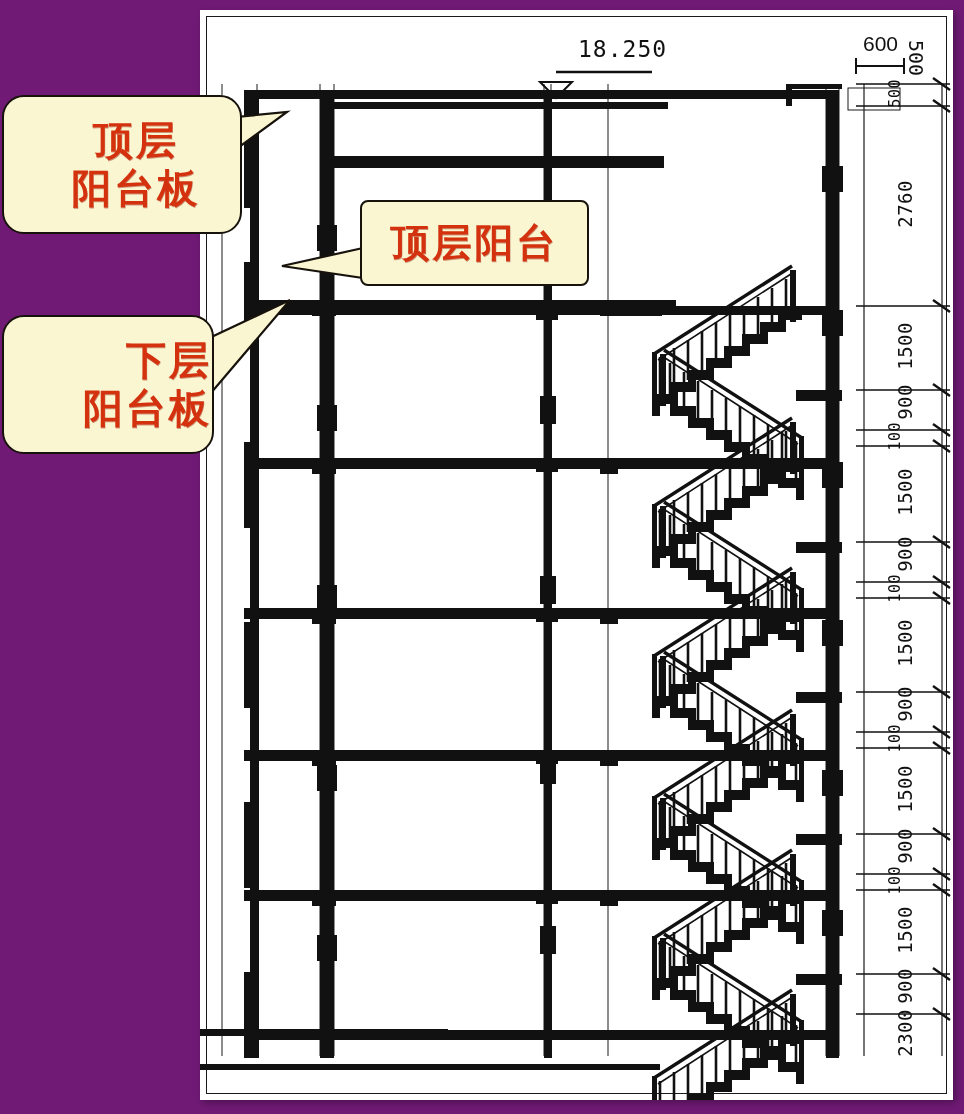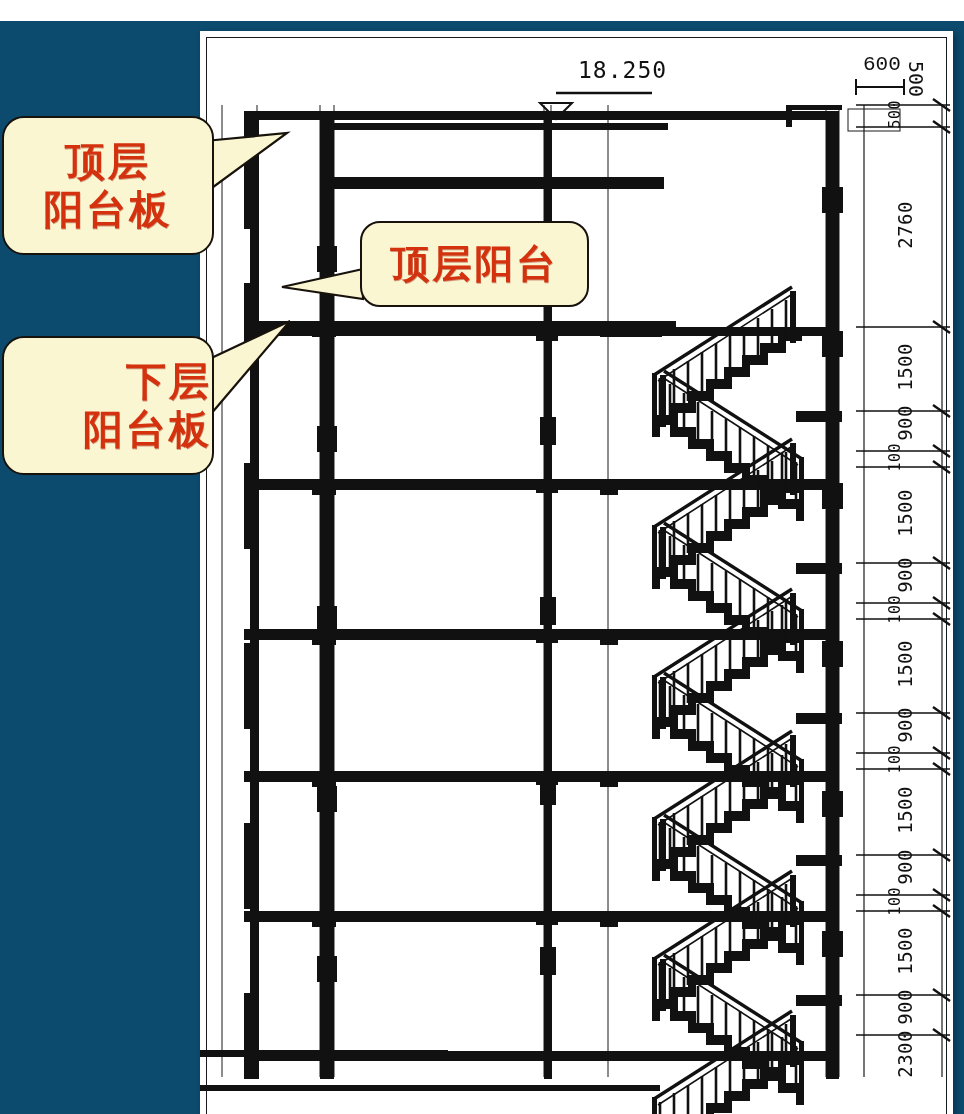--- a/index.html
+++ b/index.html
@@ -2,21 +2,21 @@
 <html><head>
 <meta charset="utf-8">
 <style>
   html,body{margin:0;padding:0;background:#ffffff;}
   body{
     width:964px;height:1114px;position:relative;overflow:hidden;
     font-family:"Liberation Sans","DejaVu Sans",sans-serif;
   }
 
   
-  #root{position:absolute;inset:0;background:#0c4a6e;margin-top:21px;}
+  #root{position:absolute;inset:0;background:#701a75;}
 
   #sheet{
     position:absolute;left:200px;top:10px;width:753px;height:1090px;
     background:#ffffff;
     box-shadow:3px 3px 7px rgba(0,0,0,.30);
     overflow:hidden;
   }
   #sheet-border{
     position:absolute;left:6px;top:6px;right:6px;bottom:6px;
     border:1px solid #1a1a1a;
@@ -36,27 +36,27 @@
     z-index:40;
   }
   .callout .ln{
     color:#d4320f;
     font-weight:bold;
     letter-spacing:3px;
     text-shadow:0.5px 0.5px 0 rgba(150,30,10,.45);
     white-space:nowrap;
     line-height:1.18;
   }
-  #callout-top-slab{left:2px;top:95px;width:208px;height:135px;}
+  #callout-top-slab{left:2px;top:95px;width:208px;height:135px;padding-left:28px;}
   #callout-top-slab .ln{font-size:40px;}
   #callout-lower-slab{left:2px;top:315px;width:208px;height:135px;align-items:flex-end;}
   #callout-lower-slab .ln{font-size:40px;}
   #callout-top-balcony{
     left:360px;top:200px;width:225px;height:82px;
-    border-radius:20px;flex-direction:row;
+    border-radius:8px;flex-direction:row;
   }
   #callout-top-balcony .ln{font-size:39px;}
 
   
   #pointers{position:absolute;left:0;top:0;width:964px;height:1114px;z-index:30;pointer-events:none;}
 
   
   #watermark{
     position:absolute;right:10px;bottom:8px;
     font-size:27px;color:#9aa0ab;opacity:.85;
@@ -304,21 +304,21 @@
         <line x1="733" y1="818" x2="750" y2="830"></line>
         <line x1="733" y1="858" x2="750" y2="870"></line>
         <line x1="733" y1="874" x2="750" y2="886"></line>
         <line x1="733" y1="958" x2="750" y2="970"></line>
         <line x1="733" y1="998" x2="750" y2="1010"></line>
       </g>
     </svg>
 
     <div style="position:absolute;left:378px;top:26px;font-size:23px;color:#111;font-family:'DejaVu Sans Mono',monospace;letter-spacing:1px;">18.250</div>
 
-    <div style="position:absolute;left:663px;top:22px;font-size:21px;color:#111;font-family:Liberation Mono, monospace;">600</div>
+    <div style="position:absolute;left:663px;top:22px;font-size:21px;color:#111;font-family:Liberation Sans, sans-serif;">600</div>
 
     <div style="position:absolute;left:704px;top:30px;font-size:20px;color:#111;font-family:'DejaVu Sans Mono',monospace;writing-mode:vertical-rl;">500</div>
 
     <div id="dimchain">
         <div class="dim-label" style="position: absolute; left: 686px; top: 69px; writing-mode: vertical-rl; transform: rotate(180deg); font-family: &quot;DejaVu Sans Mono&quot;, monospace; color: rgb(17, 17, 17); font-size: 15px; letter-spacing: 0.5px; white-space: nowrap;">500</div>
         <div class="dim-label" style="position: absolute; left: 694px; top: 170px; writing-mode: vertical-rl; transform: rotate(180deg); font-family: &quot;DejaVu Sans Mono&quot;, monospace; color: rgb(17, 17, 17); font-size: 19px; letter-spacing: 0.5px; white-space: nowrap;">2760</div>
         <div class="dim-label" style="position: absolute; left: 694px; top: 312px; writing-mode: vertical-rl; transform: rotate(180deg); font-family: &quot;DejaVu Sans Mono&quot;, monospace; color: rgb(17, 17, 17); font-size: 19px; letter-spacing: 0.5px; white-space: nowrap;">1500</div>
         <div class="dim-label" style="position: absolute; left: 694px; top: 374px; writing-mode: vertical-rl; transform: rotate(180deg); font-family: &quot;DejaVu Sans Mono&quot;, monospace; color: rgb(17, 17, 17); font-size: 19px; letter-spacing: 0.5px; white-space: nowrap;">900</div>
         <div class="dim-label" style="position: absolute; left: 686px; top: 412px; writing-mode: vertical-rl; transform: rotate(180deg); font-family: &quot;DejaVu Sans Mono&quot;, monospace; color: rgb(17, 17, 17); font-size: 15px; letter-spacing: 0.5px; white-space: nowrap;">100</div>
         <div class="dim-label" style="position: absolute; left: 694px; top: 458px; writing-mode: vertical-rl; transform: rotate(180deg); font-family: &quot;DejaVu Sans Mono&quot;, monospace; color: rgb(17, 17, 17); font-size: 19px; letter-spacing: 0.5px; white-space: nowrap;">1500</div>

